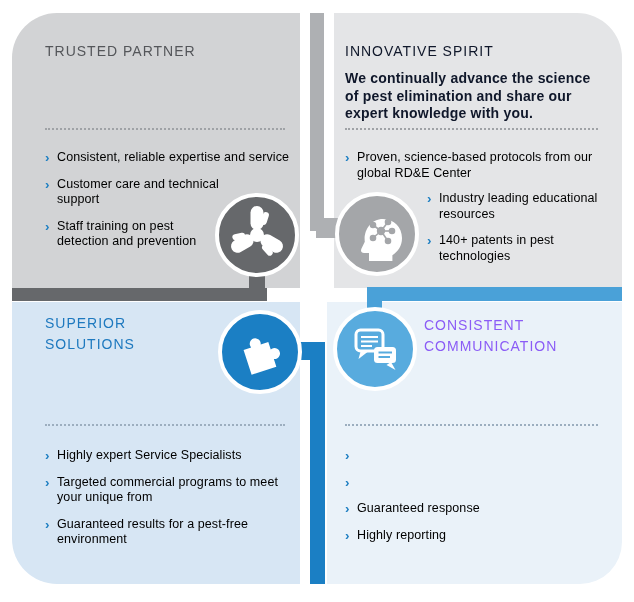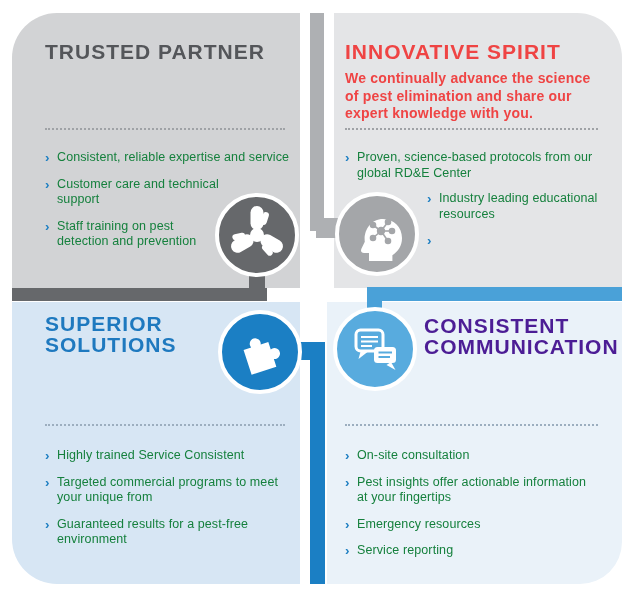--- a/index.html
+++ b/index.html
@@ -27,33 +27,33 @@
   
   .circle{position:absolute;width:76px;height:76px;border-radius:50%;border:4px solid #ffffff;
           display:flex;align-items:center;justify-content:center;}
   .circle.hands{left:215px;top:193px;background:#66686b;}
   .circle.head{left:335px;top:192px;background:#a4a6a9;}
   .circle.puzzle{left:218px;top:310px;background:#1b7fc4;}
   .circle.chat{left:333px;top:307px;background:#58abde;}
   .circle svg{display:block;}
 
   
-  .q-title{position:absolute;font-weight:bold;font-size:21px;line-height:21px;letter-spacing:1px;
+  .q-title{position:absolute;font-weight:normal;font-size:14px;line-height:21px;letter-spacing:1px;
            white-space:pre-line;}
   .q-sub{position:absolute;font-weight:bold;font-size:14px;line-height:17.5px;letter-spacing:.2px;
          white-space:pre-line;}
-  .t-dark{color:#54565a;} .t-ltgray{color:#ef4444;} .t-blue{color:#1e79bf;} .t-ltblue{color:#4c1d95;}
+  .t-dark{color:#54565a;} .t-ltgray{color:#0f172a;} .t-blue{color:#1e79bf;} .t-ltblue{color:#8b5cf6;}
 
   .divider{position:absolute;height:0;border-bottom:2px dotted #9fa2a6;}
   .div-blue{border-bottom-color:#9caebf;}
 
   .bullets{position:absolute;list-style:none;margin:0;padding:0;}
   .bullets li{display:flex;align-items:flex-start;margin:0 0 11px 0;}
   .chev{flex:0 0 12px;color:#1e7fc2;font-weight:bold;font-size:13.5px;line-height:15.5px;}
-  .b-text{color:#15803d;font-size:12.5px;line-height:15.5px;letter-spacing:.1px;white-space:pre-line;}
+  .b-text{color:#000000;font-size:12.5px;line-height:15.5px;letter-spacing:.1px;white-space:pre-line;}
 </style>
 </head>
 <body>
 
 <div class="canvas">
 
   <div class="panel tl"></div>
   <div class="panel tr"></div>
   <div class="panel bl"></div>
   <div class="panel br"></div>
@@ -166,59 +166,58 @@
       </li>
   </ul>
   <ul class="bullets" style="left:427px;top:191px;width:180px;">
     <li>
         <span class="chev">›</span>
         <span class="b-text">Industry leading educational
 resources</span>
       </li>
     <li>
         <span class="chev">›</span>
+        <span class="b-text">140+ patents in pest
+technologies</span>
       </li>
   </ul>
 
   <div class="q-title t-blue" style="left:45px;top:313px;">SUPERIOR
 SOLUTIONS</div>
   <div class="divider div-blue" style="left:45px;top:424px;width:240px;"></div>
   <ul class="bullets" style="left:45px;top:448px;width:260px;">
     <li>
         <span class="chev">›</span>
-        <span class="b-text">Highly trained Service Consistent</span>
+        <span class="b-text">Highly expert Service Specialists</span>
       </li>
     <li>
         <span class="chev">›</span>
         <span class="b-text">Targeted commercial programs to meet
 your unique from</span>
       </li>
     <li>
         <span class="chev">›</span>
         <span class="b-text">Guaranteed results for a pest-free
 environment</span>
       </li>
   </ul>
 
   <div class="q-title t-ltblue" style="left:424px;top:315px;">CONSISTENT
 COMMUNICATION</div>
   <div class="divider div-blue" style="left:345px;top:424px;width:253px;"></div>
   <ul class="bullets" style="left:345px;top:448px;width:275px;">
     <li>
         <span class="chev">›</span>
-        <span class="b-text">On-site consultation</span>
-      </li>
-    <li>
-        <span class="chev">›</span>
-        <span class="b-text">Pest insights offer actionable information
-at your fingertips</span>
-      </li>
-    <li>
-        <span class="chev">›</span>
-        <span class="b-text">Emergency resources</span>
-      </li>
-    <li>
-        <span class="chev">›</span>
-        <span class="b-text">Service reporting</span>
+      </li>
+    <li>
+        <span class="chev">›</span>
+      </li>
+    <li>
+        <span class="chev">›</span>
+        <span class="b-text">Guaranteed response</span>
+      </li>
+    <li>
+        <span class="chev">›</span>
+        <span class="b-text">Highly reporting</span>
       </li>
   </ul>
 
 </div>
 
 </body></html>

